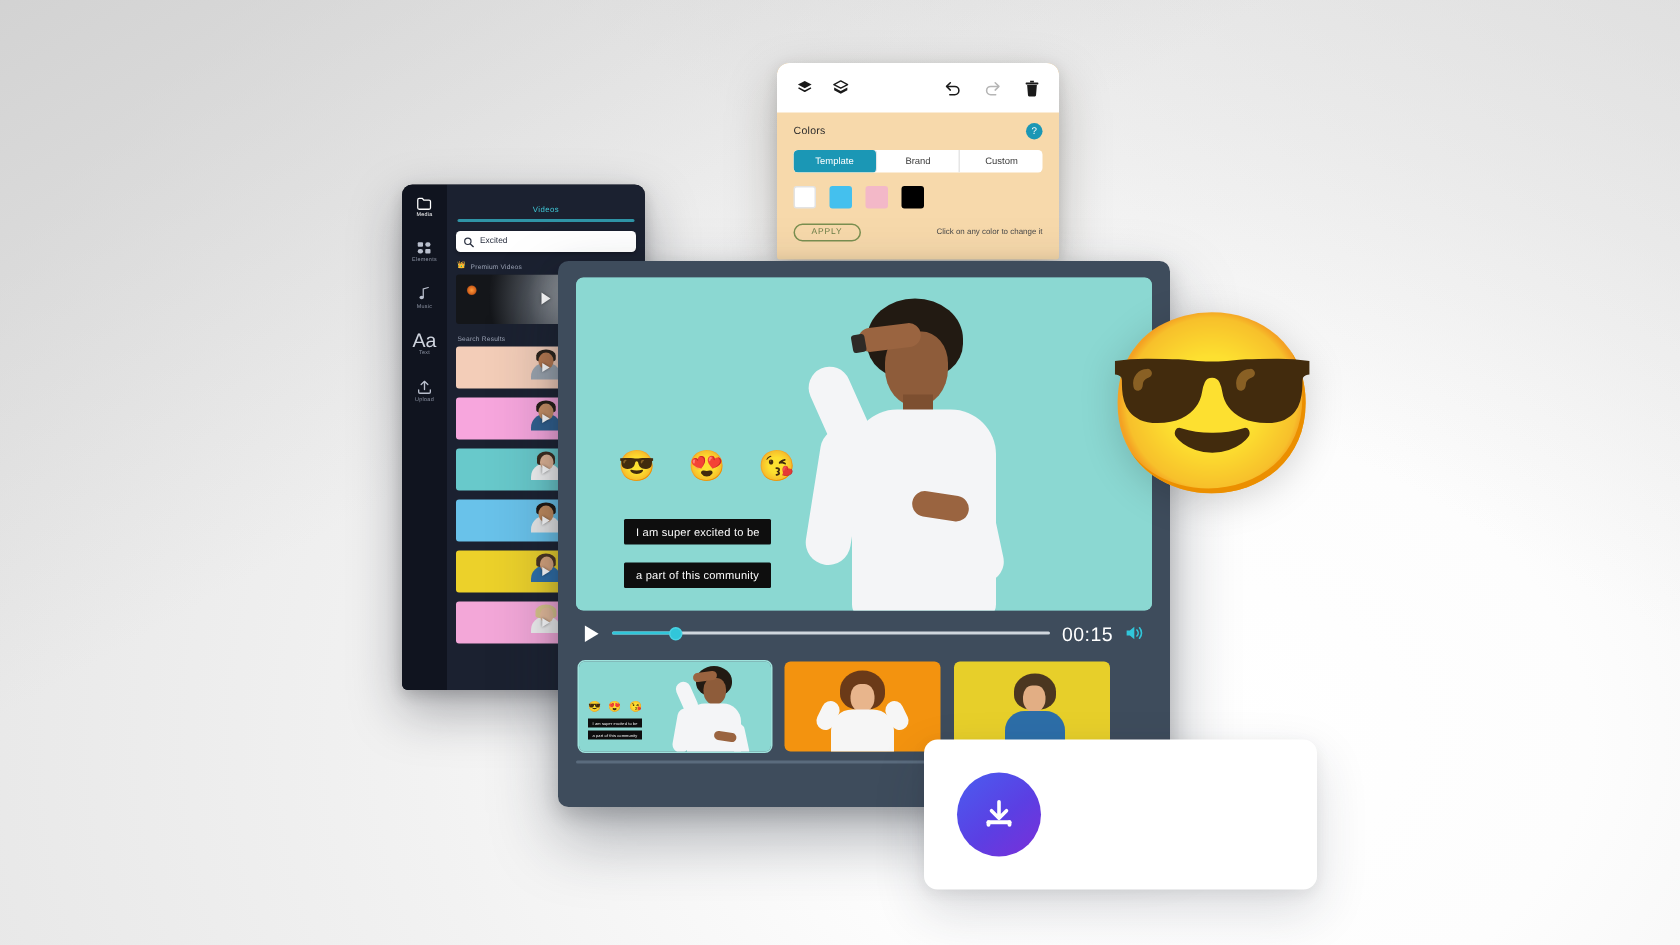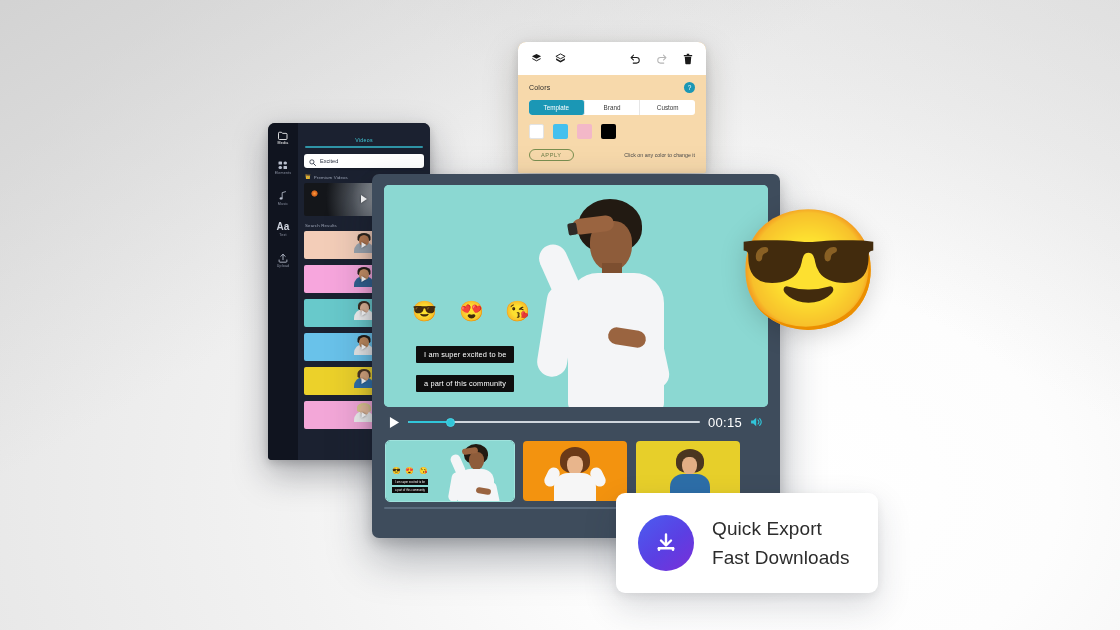--- a/index.html
+++ b/index.html
@@ -261,21 +261,21 @@
       <span class="rail-glyph">
         <svg class="rail-svg" width="8" height="10" viewBox="0 0 14 18">
           <path d="M11.5 1.2L5.5 3v9.3" fill="none" stroke="#b9bfcd" stroke-width="1.5" stroke-linecap="round"></path>
           <ellipse cx="3.6" cy="13.3" rx="2.6" ry="2.1" fill="#b9bfcd"></ellipse>
         </svg>
       </span>
       <span class="rail-label">Music</span>
     </div>
 
     <div class="rail-item">
-      <span class="rail-glyph" style="font-size:10px;font-weight:bold;color:#cfd4de;">Aa</span>
+      <span class="rail-glyph" style="font-size:13px;font-weight:normal;color:#cfd4de;">Aa</span>
       <span class="rail-label">Text</span>
     </div>
 
     <div class="rail-item">
       <span class="rail-glyph">
         <svg class="rail-svg" width="10" height="10" viewBox="0 0 18 18">
           <path d="M9 12V2.5M5 6l4-3.8L13 6" fill="none" stroke="#b9bfcd" stroke-width="1.6" stroke-linecap="round" stroke-linejoin="round"></path>
           <path d="M2 12.5V15a1.5 1.5 0 001.5 1.5h11A1.5 1.5 0 0016 15v-2.5" fill="none" stroke="#b9bfcd" stroke-width="1.6" stroke-linecap="round"></path>
         </svg>
       </span>
@@ -532,17 +532,13 @@
 <div id="big-emoji">😎</div>
 
 <div id="export-card">
   <div id="export-icon">
     <svg width="26" height="26" viewBox="0 0 26 26">
       <path d="M13 4.5v10M8 10.5l5 5 5-5" fill="none" stroke="#ffffff" stroke-width="2.4" stroke-linecap="round" stroke-linejoin="round"></path>
       <path d="M6 18.2h14" stroke="#ffffff" stroke-width="2.6" stroke-linecap="round"></path>
       <path d="M6 18.2v1.6M20 18.2v1.6" stroke="#ffffff" stroke-width="2.6" stroke-linecap="round"></path>
     </svg>
   </div>
-  <div id="export-text">
-    <div class="export-line">Quick Export</div>
-    <div class="export-line">Fast Downloads</div>
-  </div>
 </div>
 
 </body></html>

